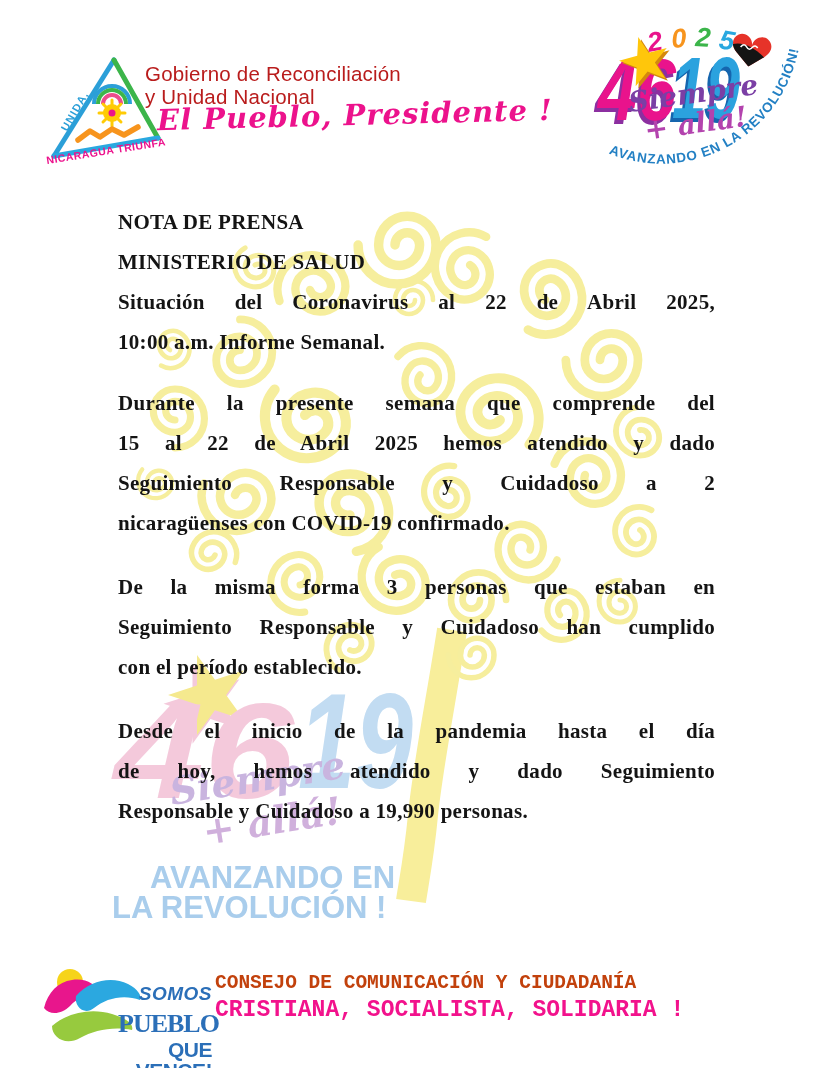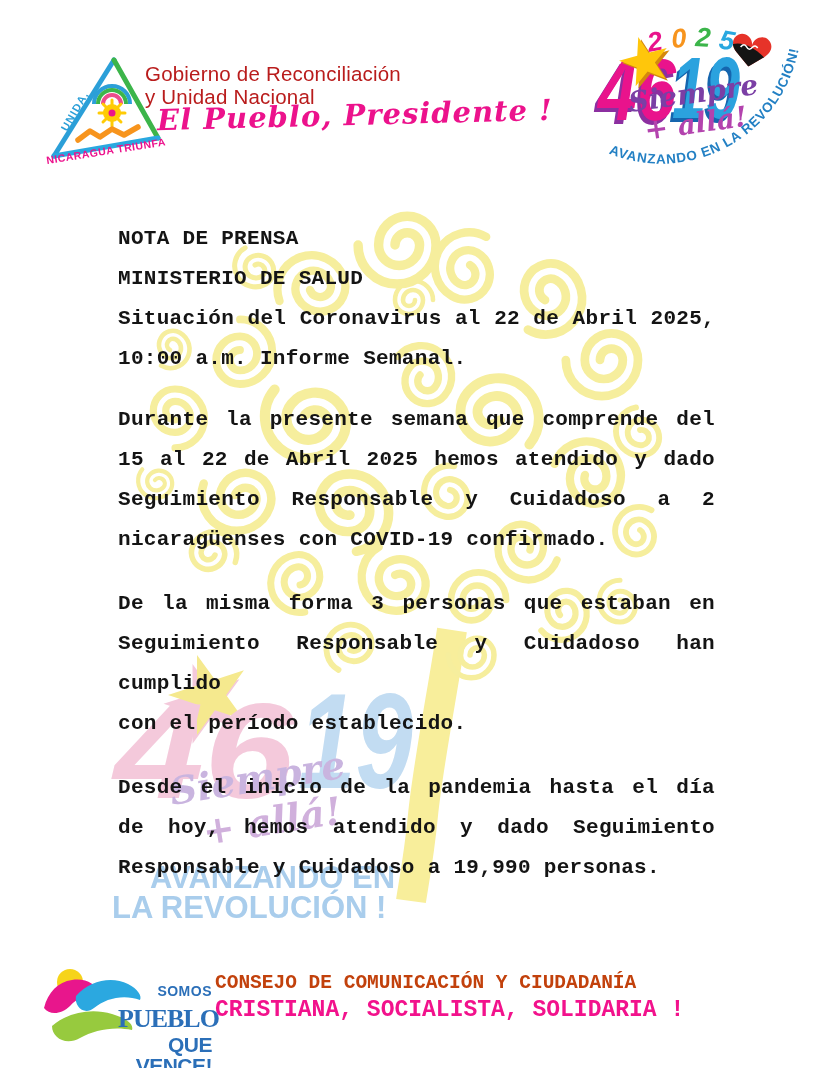--- a/index.html
+++ b/index.html
@@ -6,34 +6,34 @@
   #page{position:relative;width:825px;height:1068px;background:#ffffff;overflow:hidden;
         font-family:"Liberation Sans","DejaVu Sans",sans-serif;}
   .abs{position:absolute;}
 
   
   #gov-text{left:145px;top:62px;color:#b91c1c;font-weight:normal;font-size:20.5px;line-height:23px;letter-spacing:.2px;}
   #slogan{left:157px;top:98px;color:#EC128C;font-weight:bold;font-style:italic;font-size:29px;
           font-family:"DejaVu Serif","Liberation Serif",serif;transform:rotate(-1.5deg);letter-spacing:1px;}
 
   
-  #doc-text{left:118px;top:219px;width:597px;color:#141414;z-index:5;
-            font-family:Liberation Mono, monospace;
+  #doc-text{left:118px;top:202px;width:597px;color:#141414;z-index:5;
+            font-family:Liberation Serif, serif;
             font-weight:bold;font-size:21px;line-height:40px;letter-spacing:.3px;}
   .line{white-space:nowrap;}
   .jline{white-space:normal;text-align:justify;text-align-last:justify;text-justify:inter-word;}
   .psp2{margin-top:21px;} .psp{margin-top:24px;}
 
   
   #tree-layer{left:130px;top:185px;z-index:1;}
   #wm-layer{left:100px;top:620px;z-index:2;}
 
   
   #vence-text{left:118px;top:984px;width:94px;text-align:right;color:#2B6FB8;font-weight:bold;line-height:1;z-index:4;}
-  #vence-somos{font-size:14px;letter-spacing:.5px;}
+  #vence-somos{font-size:19px;letter-spacing:.5px;font-style:italic;}
   #vence-pueblo{font-size:26px;letter-spacing:-1px;margin-top:8px;font-family:Liberation Serif, serif;}
   #vence-que{font-size:21px;letter-spacing:-.5px;margin-top:2px;}
   #council{left:215px;top:970px;z-index:4;font-family:"Liberation Mono","DejaVu Sans Mono",monospace;font-weight:bold;}
   #council-1{color:#c2410c;font-size:19.5px;line-height:26px;white-space:nowrap;}
   #council-2{color:#F2128C;font-size:23px;line-height:28px;white-space:nowrap;}
 
   svg text{font-family:"Liberation Sans","DejaVu Sans",sans-serif;}
   .script-f{font-family:"DejaVu Serif","Liberation Serif",serif;}
 </style>
 </head>

